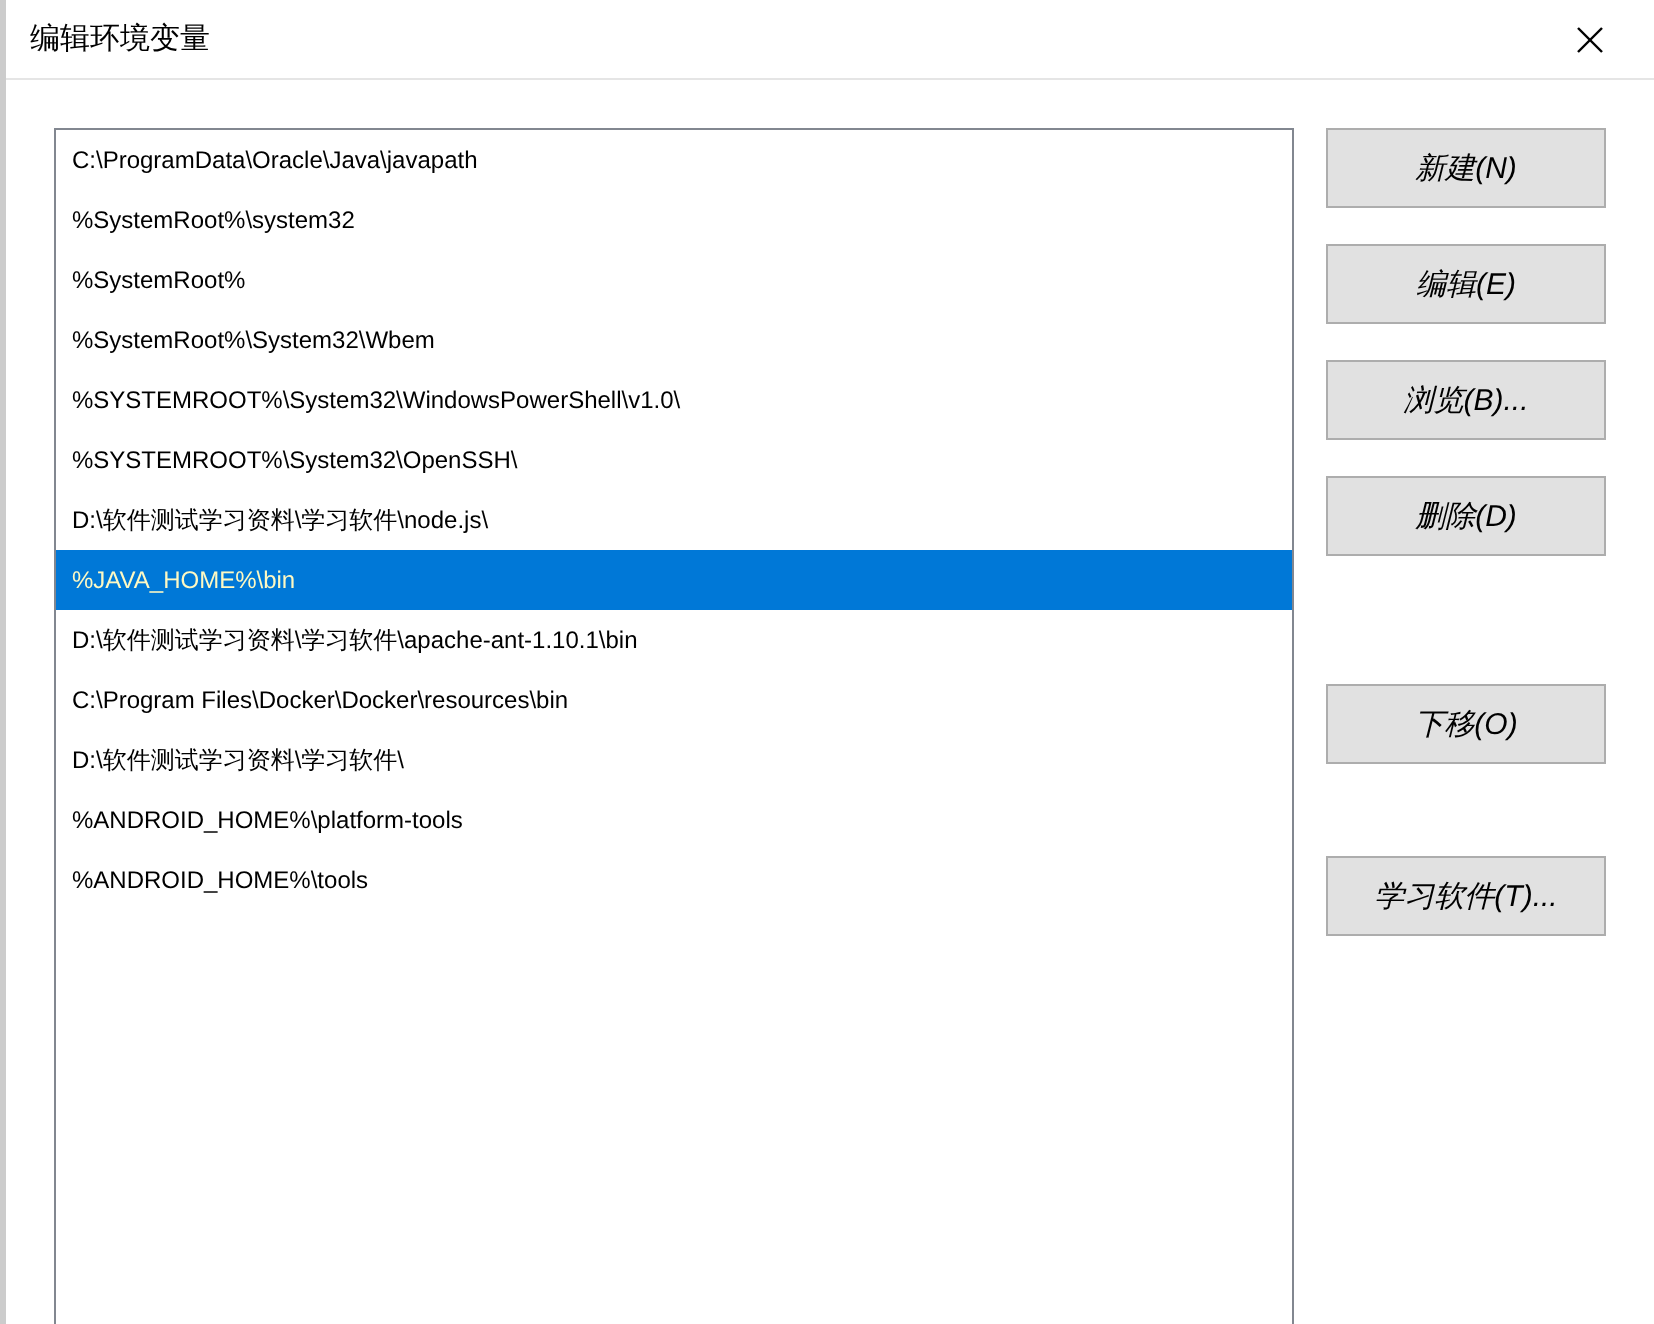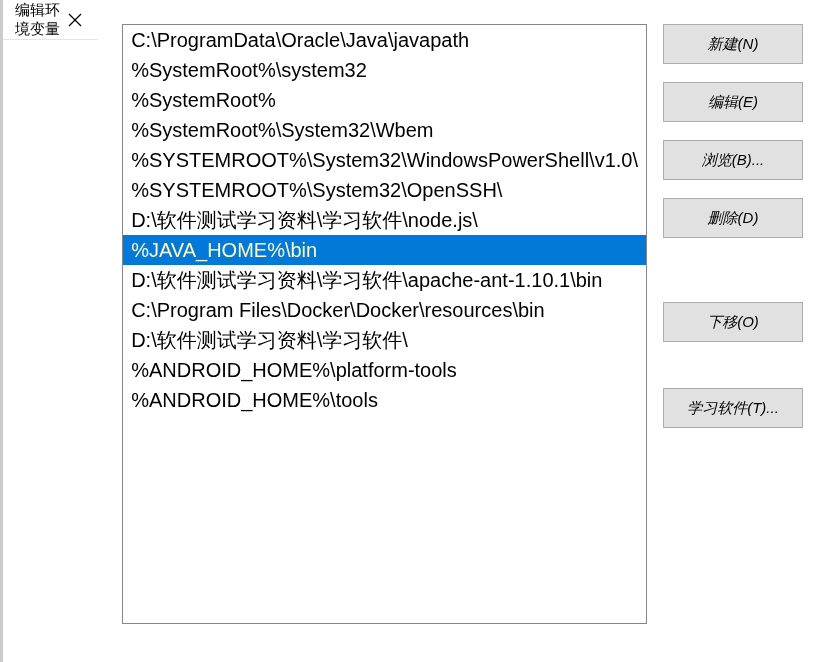--- a/index.html
+++ b/index.html
@@ -13,20 +13,21 @@
       background: #fff;
       width: 827px;
       height: 662px;
       overflow: hidden;
     }
     .window {
       width: 827px;
       height: 662px;
       background: #fff;
       display: flex;
+      flex-direction: column;
       border-left: 3px solid #ccc;
     }
     .titlebar {
       height: 40px;
       display: flex;
       align-items: center;
       justify-content: space-between;
       padding: 0 12px 0 12px;
       border-bottom: 1px solid #e5e5e5;
     }
@@ -54,21 +55,21 @@
     }
     .listbox {
       flex: 1;
       border: 1px solid #828790;
       background: #fff;
       overflow: auto;
       height: 600px;
     }
     .listbox .item {
       padding: 3px 8px;
-      font-size: 20px;
+      font-size: 12px;
       line-height: 24px;
       color: #000;
       white-space: nowrap;
       cursor: default;
     }
     .listbox .item.selected {
       background: #0078d7;
       color: #fef9c3;
     }
     .buttons {

